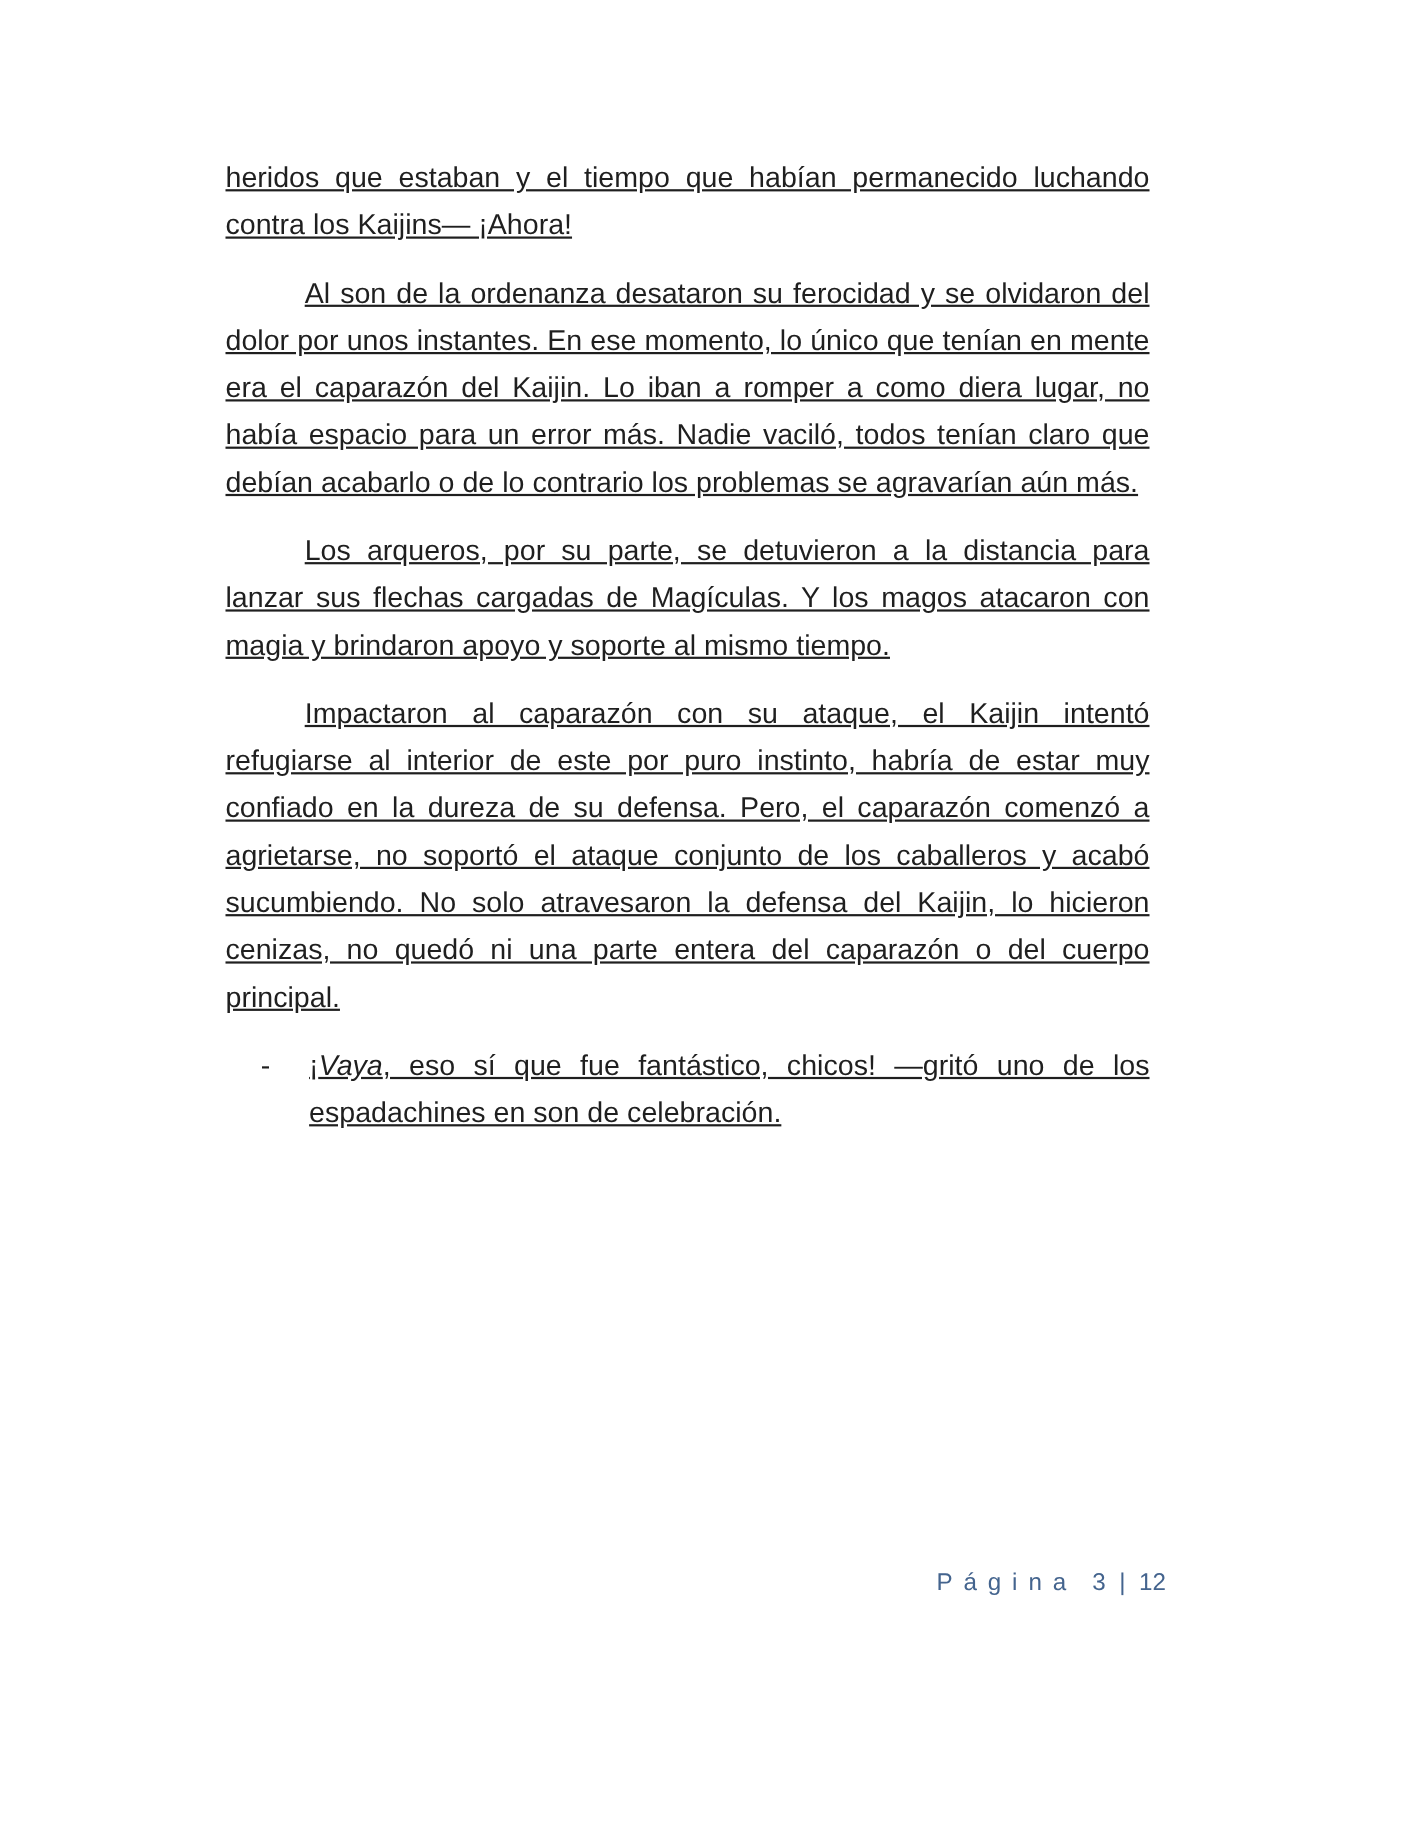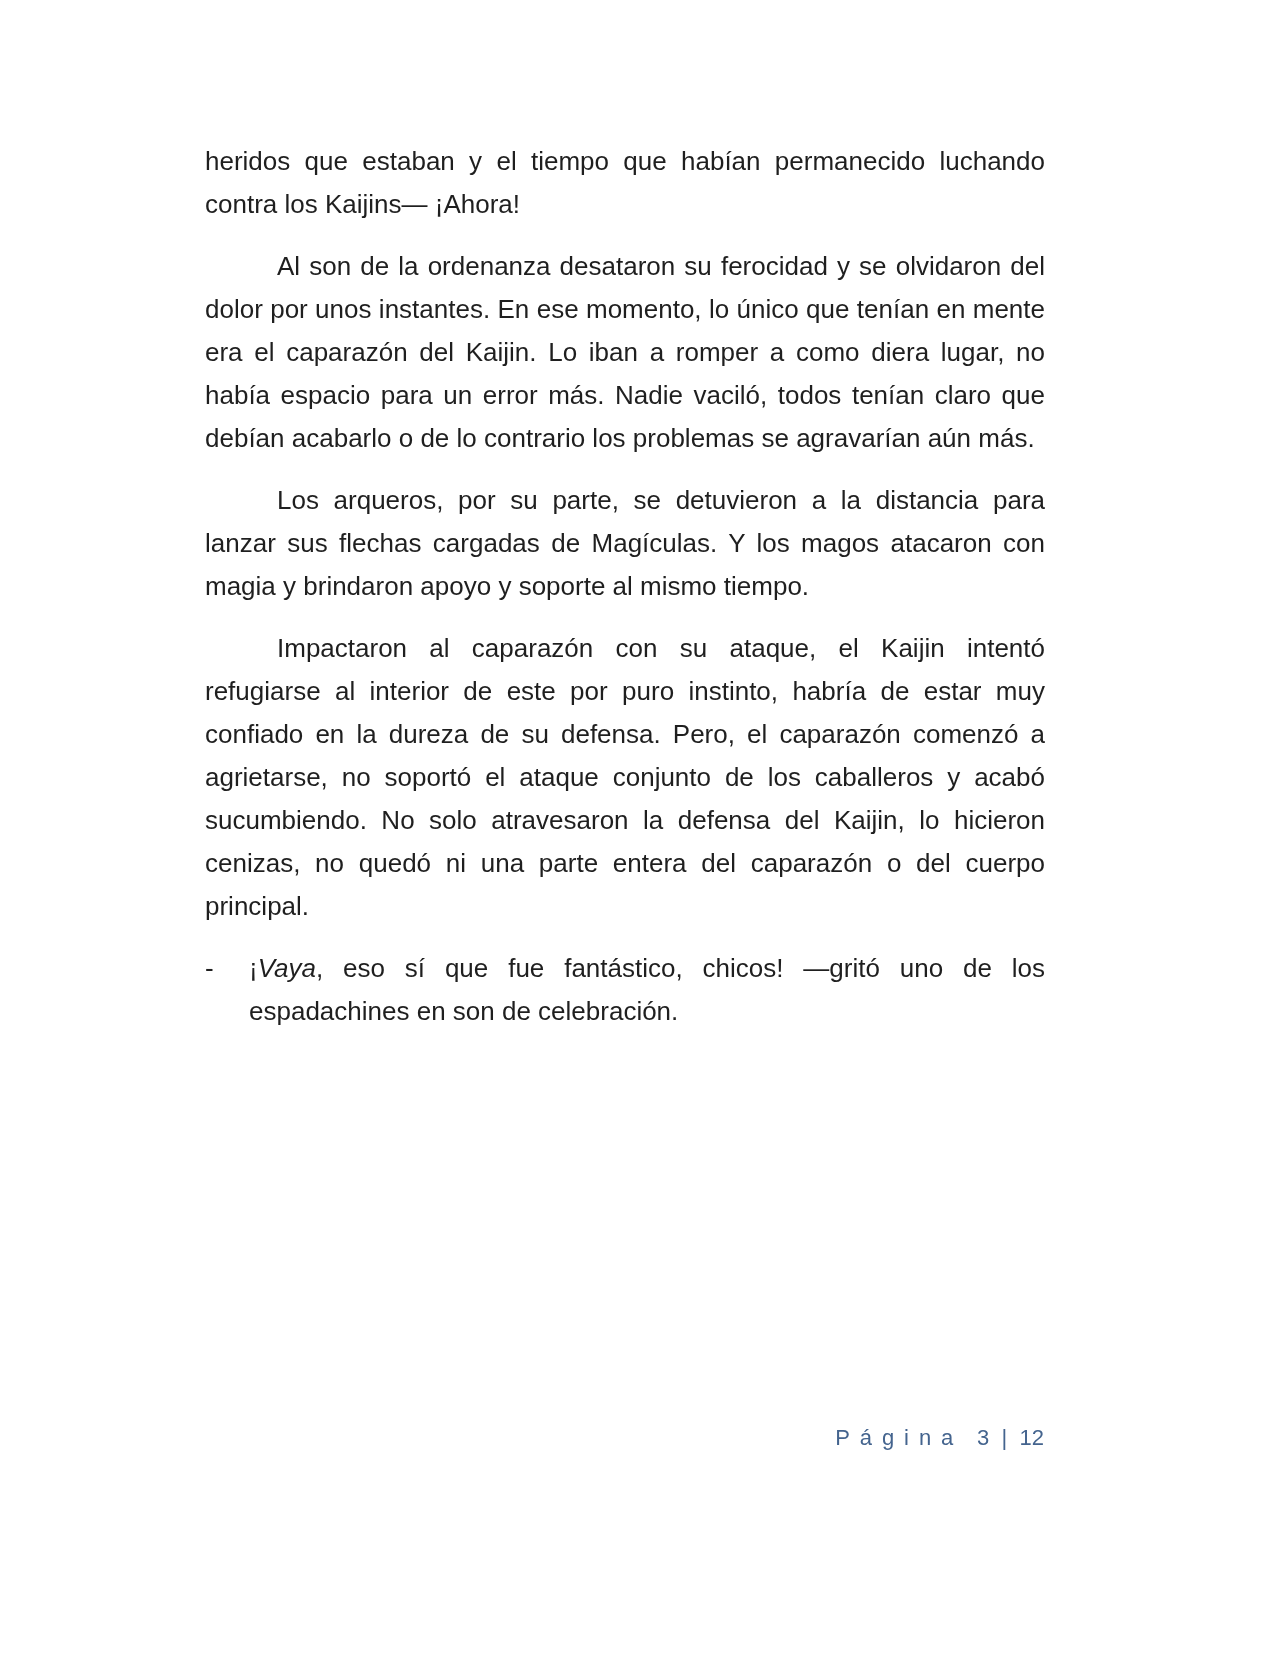--- a/index.html
+++ b/index.html
@@ -23,43 +23,45 @@
     top: 140px;
     width: 840px;
   }
   .para {
     margin: 0 0 19px 0;
     font-size: 26px;
     line-height: 43px;
     text-align: justify;
     text-justify: inter-word;
     color: #1f1f1f;
+    text-decoration: underline;
   }
   .para.plain {
     text-indent: 0;
   }
   .para.indent {
     text-indent: 72px;
   }
   .para.hanging {
     padding-left: 44px;
     text-indent: 0;
+    margin-left: 32px;
   }
   .para.hanging .marker {
     display: inline-block;
     width: 44px;
     margin-left: -44px;
   }
   .italic {
     font-style: italic;
   }
   .footer {
     position: absolute;
     top: 1424px;
-    right: 236px;
+    right: 220px;
     font-size: 22px;
     line-height: 28px;
     color: #44648E;
     white-space: nowrap;
   }
   .footer-label {
     letter-spacing: 0.45em;
     margin-right: 0.35em;
   }
   .footer-num {

